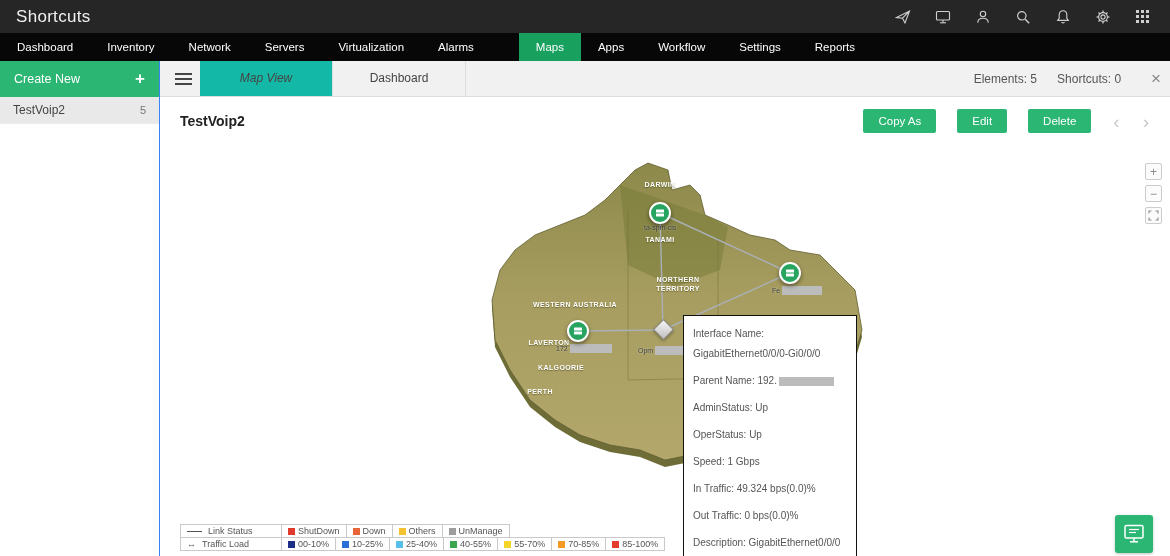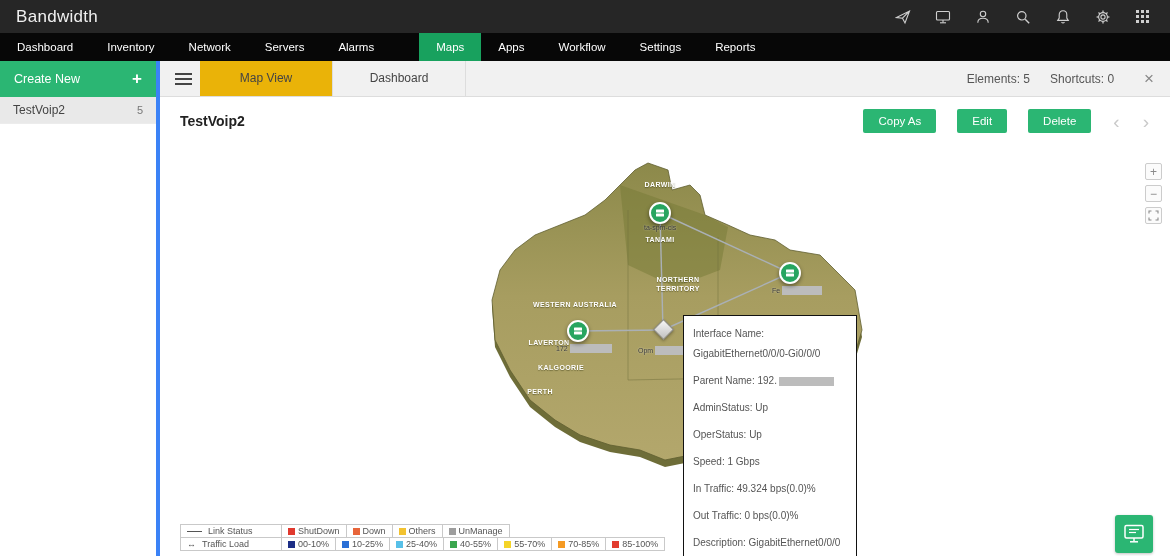--- a/index.html
+++ b/index.html
@@ -15,39 +15,39 @@
   .tb-icon svg { display:block; }
 
   
   .nav { flex:0 0 28px; background:#070707; display:flex; }
   .nav-item { color:#fff; font-size:11.5px; line-height:28px; padding:0 17px; cursor:pointer; white-space:nowrap; }
   .nav-item.active { background:#18a15e;margin-left:28px; }
 
   .main { flex:1; display:flex; min-height:0; }
 
   
-  .sidebar { flex:0 0 160px; border-right:4px solid #3b82f6; background:#fff; }
+  .sidebar { flex:0 0 160px; border-right:1px solid #3b82f6; background:#fff; }
   .create-btn { height:36px; background:#2bb673; color:#fff; display:flex; align-items:center;
                 justify-content:space-between; padding:0 14px; font-size:12.5px; cursor:pointer; }
   .create-btn .plus { font-size:17px; font-weight:bold; }
   .side-item { height:27px; display:flex; align-items:center; justify-content:space-between;
                padding:0 13px; font-size:12px; color:#444; border-bottom:1px solid #ececec; cursor:pointer; }
   .side-item.selected { background:#e9e9e9; }
   .si-count { color:#777; font-size:11px; }
 
   
   .content { flex:1; display:flex; flex-direction:column; min-width:0; }
   .subheader { flex:0 0 36px; background:#f1f1f1; border-bottom:1px solid #ddd; display:flex; align-items:stretch; }
   .hamburger { width:40px; display:flex; flex-direction:column; justify-content:center; gap:3px;
                padding-left:15px; cursor:pointer; }
   .hamburger i { width:17px; height:2px; background:#444; }
   .tab { width:133px; text-align:center; line-height:35px; font-size:12px; color:#444;
          border-right:1px solid #ddd; cursor:pointer; }
-  .tab.active { background:#eab308; }
-  .sub-right { margin-left:auto; display:flex; align-items:center; gap:20px; padding-right:16px;
+  .tab.active { background:#14b8a6;font-style:italic; }
+  .sub-right { margin-left:auto; display:flex; align-items:center; gap:20px; padding-right:9px;
                font-size:12px; color:#555; }
   .close-x { color:#888; font-size:17px; cursor:pointer; margin-left:10px; line-height:1; }
 
   .title-row { flex:0 0 48px; display:flex; align-items:center; padding:0 20px; background:#fff; }
   .map-title { font-size:14px; font-weight:bold; color:#222; margin:0; }
   .title-actions { margin-left:auto; display:flex; align-items:center; gap:21px; }
   .btn-green { background:#2bb673; color:#fff; border:none; font-size:11.5px; padding:6px 15px;
                border-radius:2px; cursor:pointer; font-family:inherit; }
   .pager { color:#c9c9c9; font-size:19px; line-height:1; cursor:pointer; padding:0 1px; }
 
@@ -93,21 +93,21 @@
   .chat-btn { position:absolute; left:955px; top:370px; width:38px; height:38px; background:#2bb673;
               border-radius:3px; display:flex; align-items:center; justify-content:center; cursor:pointer;
               z-index:4; box-shadow:0 1px 3px rgba(0,0,0,.25); }
 </style>
 </head>
 <body>
 
 <div class="screen">
 
   <header class="topbar">
-    <div class="logo">Bandwidth</div>
+    <div class="logo">Shortcuts</div>
     <div class="topbar-icons">
       <span class="tb-icon">
         <svg width="16" height="16" viewBox="0 0 16 16">
             <path d="M1.5 8.5 L14.5 2 L10 14 L7.5 9.2 Z M7.5 9.2 L14.5 2" fill="none" stroke="#cfcfcf" stroke-width="1.1"></path>
           </svg>
       </span>
       <span class="tb-icon">
         <svg width="16" height="16" viewBox="0 0 16 16">
             <rect x="1.5" y="2.5" width="13" height="8.5" rx="1" fill="none" stroke="#cfcfcf" stroke-width="1.1"></rect>
             <line x1="8" y1="11" x2="8" y2="13.5" stroke="#cfcfcf" stroke-width="1.1"></line>
@@ -162,20 +162,21 @@
           </svg>
       </span>
     </div>
   </header>
 
   <nav class="nav">
     <div class="nav-item">Dashboard</div>
     <div class="nav-item">Inventory</div>
     <div class="nav-item">Network</div>
     <div class="nav-item">Servers</div>
+    <div class="nav-item">Virtualization</div>
     <div class="nav-item">Alarms</div>
     <div class="nav-item active">Maps</div>
     <div class="nav-item">Apps</div>
     <div class="nav-item">Workflow</div>
     <div class="nav-item">Settings</div>
     <div class="nav-item">Reports</div>
   </nav>
 
   <div class="main">
 

